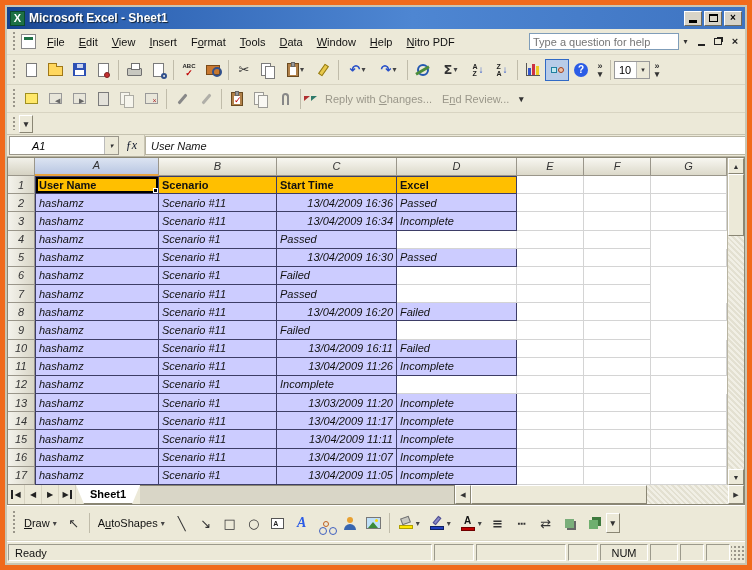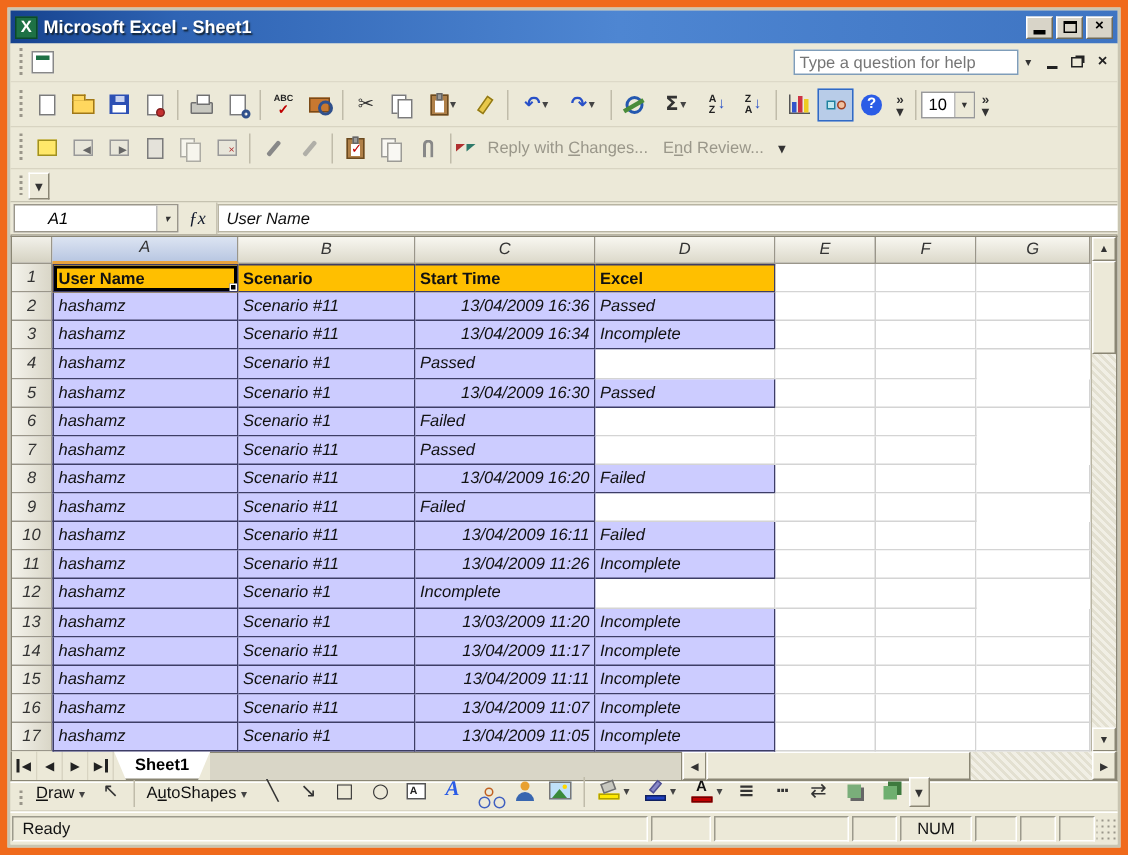--- a/index.html
+++ b/index.html
@@ -140,21 +140,21 @@
   .navbtn .bar-r{border-right:2px solid #222;padding-right:1px;}
   .sheettab{background:#fff;font-size:11px;font-weight:bold;padding:0 14px;display:flex;align-items:center;
     clip-path:polygon(0 0,100% 0,calc(100% - 8px) 100%,8px 100%);border-bottom:1px solid #8a8674;}
   .tab-fill{flex:1;background:#D9D6C7;border-top:1px solid #8a8674;}
   .hscroll{width:290px;display:flex;align-items:stretch;background:repeating-linear-gradient(45deg,#F1EFE5 0 2px,#E3E0D1 2px 4px);border-left:1px solid #8a8674;flex:0 0 auto;}
   .hbtn{width:16px;background:#ECE9D8;border:1px solid;border-color:#fff #8a8674 #8a8674 #fff;font-size:7px;color:#333;display:flex;align-items:center;justify-content:center;flex:0 0 auto;}
   .hthumb{width:176px;background:#ECE9D8;border:1px solid;border-color:#fff #8a8674 #8a8674 #fff;flex:0 0 auto;}
   .htrack{flex:1;}
 
   
-  .toolbar.draw{height:20px;border-top:1px solid #fff;align-items:flex-end;}
+  .toolbar.draw{height:36px;border-top:1px solid #fff;}
   .dlabel{font-size:11px;color:#111;padding:3px 5px;display:flex;align-items:center;gap:3px;white-space:nowrap;}
   .dlabel .caret{font-size:8px;color:#444;}
   .ic-tbox{width:13px;height:11px;border:1px solid #555;background:#fff;font:bold 7px/9px "Liberation Sans",sans-serif;padding-left:1px;color:#222;}
   .ic-wordart{color:#2B5CE6;font:bold italic 14px/14px "Liberation Serif",serif;}
   .ic-diag{width:6px;height:6px;border:1px solid #C06020;border-radius:50%;position:relative;margin-top:2px;}
   .ic-diag::before,.ic-diag::after{content:"";position:absolute;width:6px;height:6px;border:1px solid #4060C0;border-radius:50%;top:5px;}
   .ic-diag::before{left:-5px;}
   .ic-diag::after{left:5px;}
   .ic-person{display:flex;flex-direction:column;align-items:center;}
   .ic-person .head{width:6px;height:6px;border-radius:50%;background:#E8A030;}
@@ -195,20 +195,32 @@
           <span class="maxbox"></span>
         </span>
     <span class="tb-btn">
           <span>×</span>
         </span>
   </div>
 
   <div class="menubar">
     <span class="grip"></span>
     <span class="wb-icon"></span>
+    <div class="menus">
+          <div class="menu-item"><u>F</u>ile</div>
+          <div class="menu-item"><u>E</u>dit</div>
+          <div class="menu-item"><u>V</u>iew</div>
+          <div class="menu-item"><u>I</u>nsert</div>
+          <div class="menu-item">F<u>o</u>rmat</div>
+          <div class="menu-item"><u>T</u>ools</div>
+          <div class="menu-item"><u>D</u>ata</div>
+          <div class="menu-item"><u>W</u>indow</div>
+          <div class="menu-item"><u>H</u>elp</div>
+          <div class="menu-item"><u>N</u>itro PDF</div>
+        </div>
     <div class="mb-right">
       <input class="qbox" placeholder="Type a question for help" style="">
       <span class="dd-mini">▾</span>
       <span class="mb-ctl">
             <span class="minbar"></span>
           </span>
       <span class="mb-ctl">
             <span class="restbox"></span>
           </span>
       <span class="mb-ctl">×</span>

